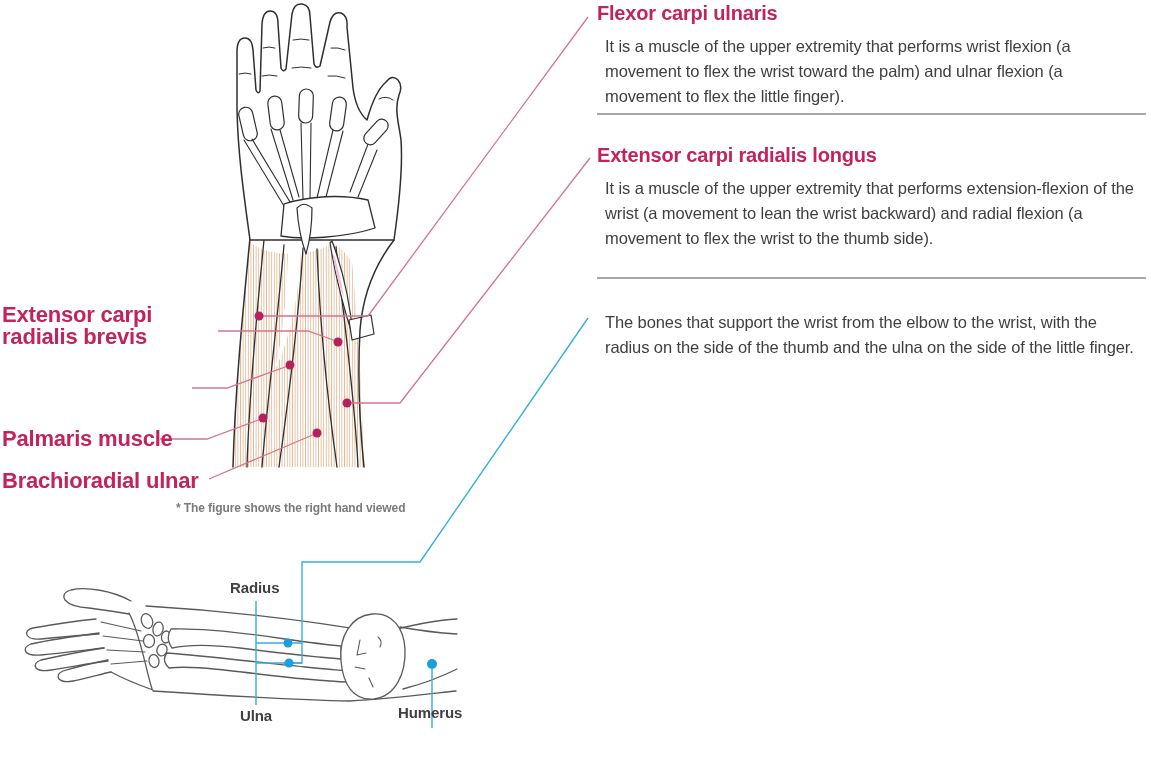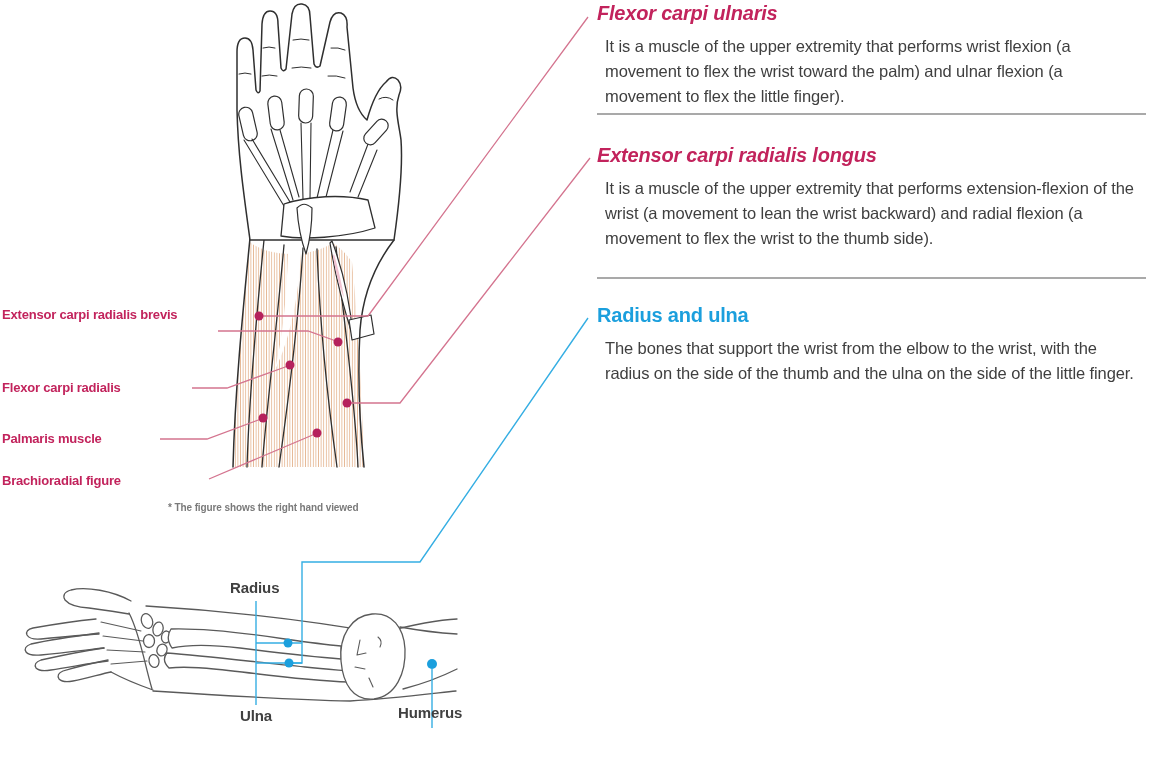--- a/index.html
+++ b/index.html
@@ -6,34 +6,34 @@
   #stage{
     position:relative;width:1151px;height:762px;background:#ffffff;overflow:hidden;
     font-family:"Liberation Sans",sans-serif;
   }
   #figure-svg{position:absolute;left:0;top:0;width:1151px;height:762px;}
   
   .section{position:absolute;left:597px;width:549px;}
   .section h2{
     margin:0 0 8px 0;font-size:20px;line-height:26px;font-weight:700;letter-spacing:-0.2px;
   }
-  .section h2.red{color:#c2235c;font-style:italic;}
+  .section h2.red{color:#c2235c;}
   .section h2.blue{color:#1b9fdd;}
   .section p{
     margin:8px;font-size:16.5px;line-height:25px;color:#3f3f3f;letter-spacing:-0.1px;font-weight:400;
   }
   .divider{position:absolute;left:597px;width:549px;height:0;border-top:2px solid #a9a9a9;}
   
   .muscle-label{
-    position:absolute;left:2px;width:214px;font-size:13px;line-height:22px;
+    position:absolute;left:2px;width:214px;font-size:22px;line-height:22px;
     font-weight:700;color:#c2235c;letter-spacing:-0.2px;
   }
   
-  .note{position:absolute;left:168px;top:500px;width:285px;color:#7a7a7a;
-    font-size:10px;line-height:16px;font-weight:700;letter-spacing:-0.1px;}
+  .note{position:absolute;left:176px;top:500px;width:285px;color:#7a7a7a;
+    font-size:12px;line-height:16px;font-weight:700;letter-spacing:-0.1px;}
   .note .l2{padding-left:10px;}
   
   .bone-label{position:absolute;font-size:15px;font-weight:700;color:#404040;letter-spacing:-0.1px;}
 </style>
 </head>
 <body>
 
 <div id="stage">
 
   <svg id="figure-svg" viewBox="0 0 1151 762">
@@ -189,28 +189,26 @@
   </div>
   <div class="divider" style="top:113px"></div>
 
   <div class="section" style="top:142px">
     <h2 class="red">Extensor carpi radialis longus</h2>
     <p>It is a muscle of the upper extremity that performs extension-flexion of the wrist (a movement to lean the wrist backward) and radial flexion (a movement to flex the wrist to the thumb side).</p>
   </div>
   <div class="divider" style="top:277px"></div>
 
   <div class="section" style="top:302px">
-    <h2 class="blue">Radius and ulna</h2>
     <p>The bones that support the wrist from the elbow to the wrist, with the radius on the side of the thumb and the ulna on the side of the little finger.</p>
   </div>
 
   <div class="muscle-label" style="top:304px">Extensor carpi radialis brevis</div>
-  <div class="muscle-label" style="top:377px">Flexor carpi radialis</div>
   <div class="muscle-label" style="top:428px">Palmaris muscle</div>
-  <div class="muscle-label" style="top:470px">Brachioradial figure</div>
+  <div class="muscle-label" style="top:470px">Brachioradial ulnar</div>
 
   <div class="note">
     <div class="l1">* The figure shows the right hand viewed</div>
   </div>
 
   <div class="bone-label" style="left:230px;top:579px">Radius</div>
   <div class="bone-label" style="left:240px;top:707px">Ulna</div>
   <div class="bone-label" style="left:398px;top:704px">Humerus</div>
 
 </div>

